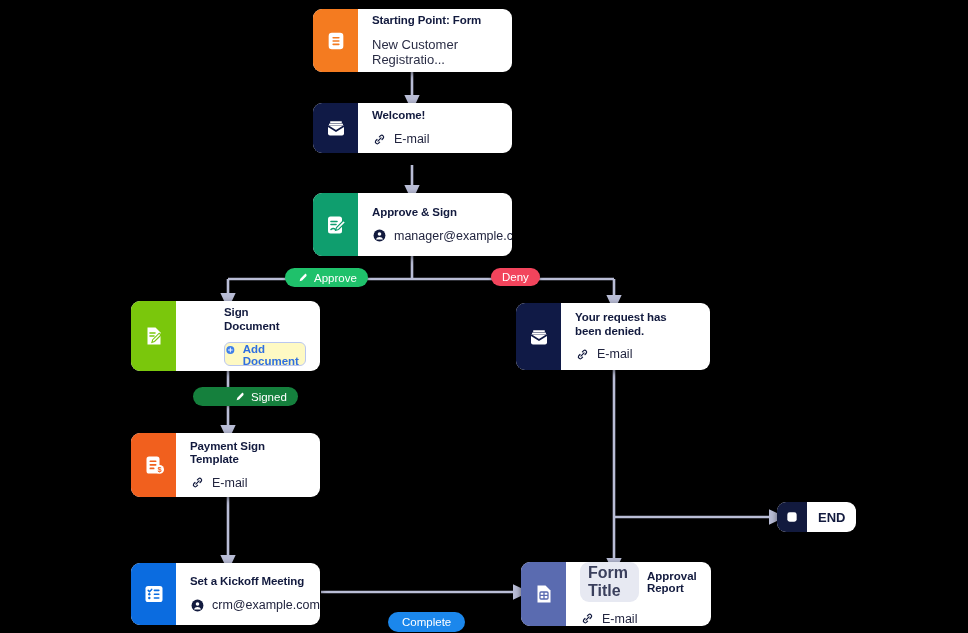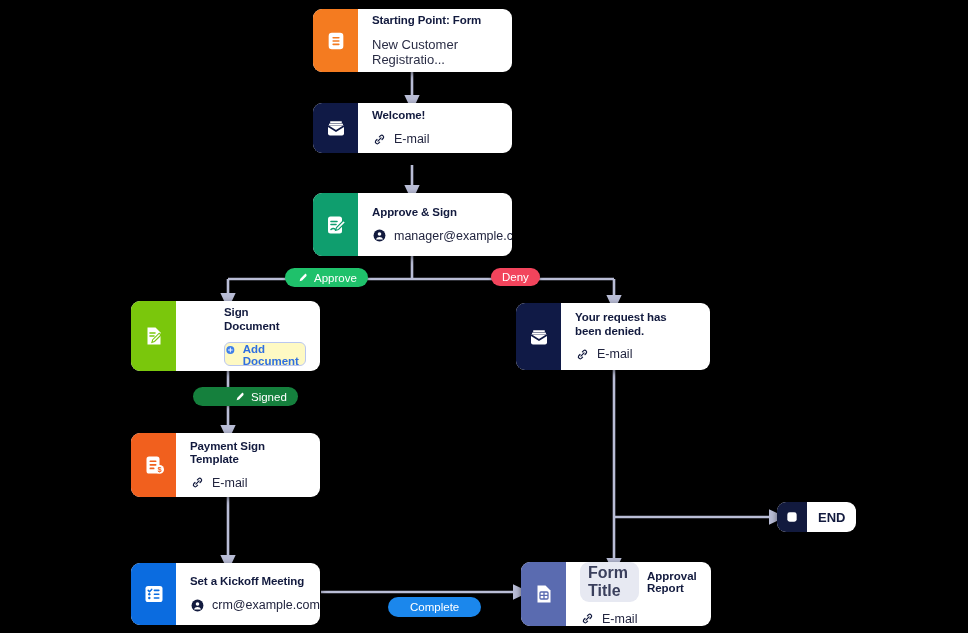--- a/index.html
+++ b/index.html
@@ -254,21 +254,21 @@
     <span>Deny</span>
   </div>
 
   <div class="pill signed" style="left:193px;top:387px;">
     <svg width="13" height="13" viewBox="0 0 24 24">
       <path d="M18.5 5.5c1.4 1.4 1.4 3.4 0 4.8l-7.2 7.2-4.6 1.3 1.3-4.6 7.2-7.2c1.4-1.4 1.9-2.9 3.3-1.5z" fill="#fff"></path>
     </svg>
     <span>Signed</span>
   </div>
 
-  <div class="pill complete" style="left:388px;top:597px;padding:4px 22px;">
+  <div class="pill complete" style="left:388px;top:612px;padding:4px 14px;">
     <span>Complete</span>
   </div>
 
   <div class="endnode" style="left:777px;top:502px;">
     <div class="sq">
       <svg width="14" height="14" viewBox="0 0 24 24">
         <rect x="4" y="4" width="16" height="16" rx="4" fill="#ffffff"></rect>
       </svg>
     </div>
     <div class="lbl">END</div>

